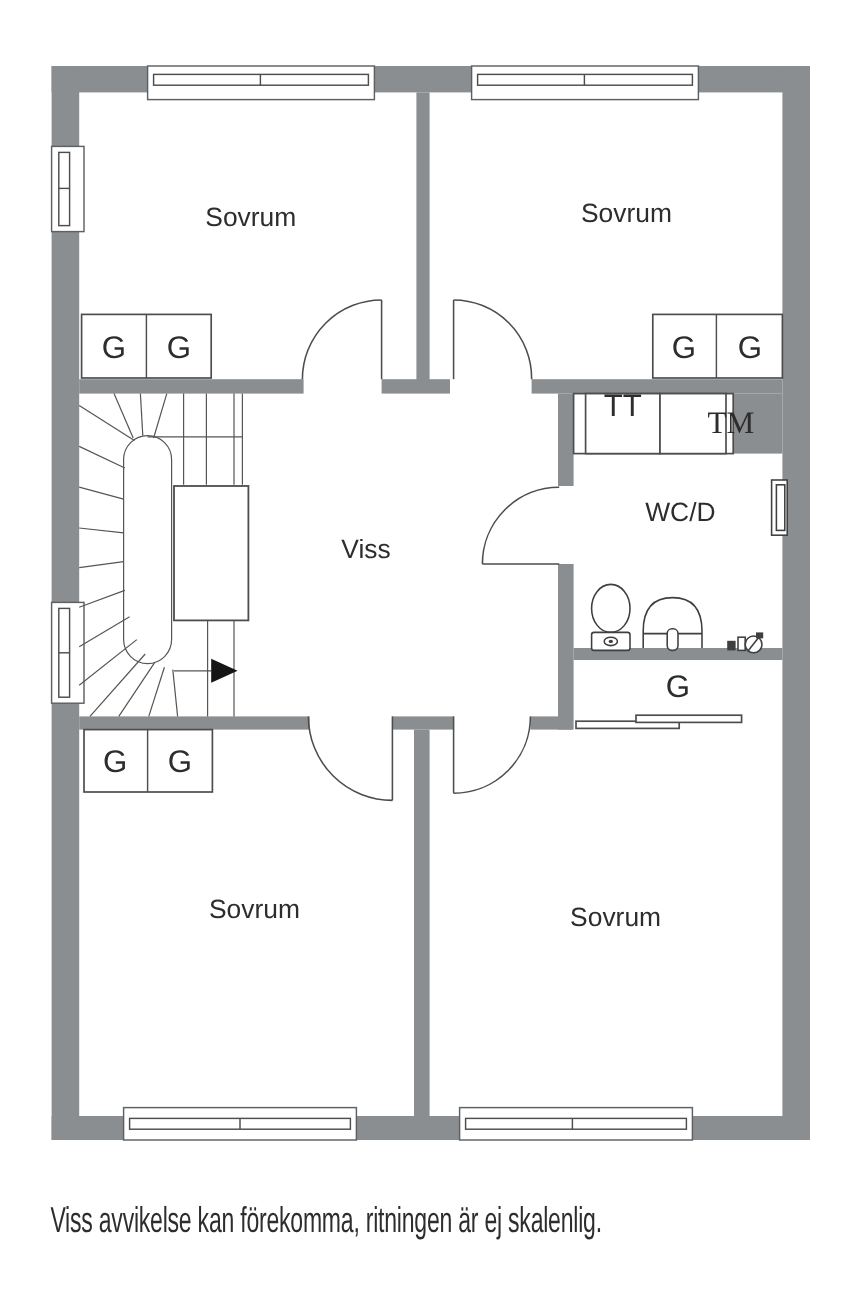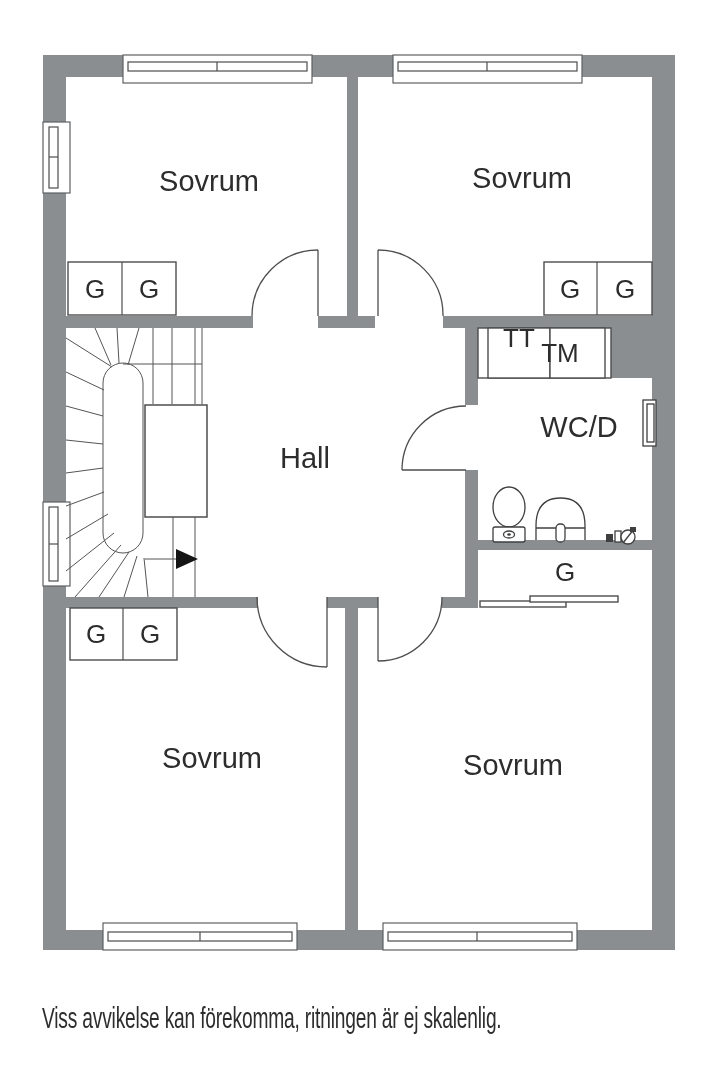--- a/index.html
+++ b/index.html
@@ -12,21 +12,21 @@
   .thin{stroke:var(--line,#4d4d4d);stroke-width:1.2;fill:none;}
   .box{stroke:var(--line,#4d4d4d);stroke-width:1.4;fill:#ffffff;}
   .winframe{stroke:#5d6062;stroke-width:1.2;fill:#ffffff;}
   .stairline{stroke:#555;stroke-width:1;fill:none;}
   .doorline{stroke:#4d4d4d;stroke-width:1.3;fill:none;}
   .fixture{stroke:#3f3f3f;stroke-width:1.3;fill:#ffffff;}
   .label{
     position:absolute;transform:translate(-50%,-50%);
     color:var(--text,#2d2d2d);white-space:nowrap;line-height:1;
   }
-  .room-label{font-size:29px;}
+  .room-label{font-size:22px;}
   .small-label{font-size:26px;}
   .caption{
     position:absolute;left:42px;top:1001px;font-size:30px;line-height:1.1;
     color:var(--text,#2d2d2d);white-space:nowrap;
     transform:scaleX(0.64);transform-origin:0 0;letter-spacing:-0.3px;
   }
 </style>
 </head>
 <body>
 
@@ -193,27 +193,27 @@
       </g>
       <g>
         <rect class="fixture" x="643" y="400" width="13" height="46" stroke-width="1.1"></rect>
         <rect class="fixture" x="647" y="404" width="7" height="38" fill="none" stroke-width="1"></rect>
       </g>
     </g>
   </svg>
 
   <div class="label room-label" style="left:209px;top:181px;">Sovrum</div>
   <div class="label room-label" style="left:522px;top:178px;">Sovrum</div>
-  <div class="label room-label" style="left:305px;top:458px;">Hall</div>
-  <div class="label room-label" style="left:567px;top:427px;margin-left:12px;">WC/D</div>
+  <div class="label room-label" style="left:305px;top:458px;">Viss</div>
+  <div class="label room-label" style="left:567px;top:427px;">WC/D</div>
   <div class="label room-label" style="left:212px;top:758px;">Sovrum</div>
   <div class="label room-label" style="left:513px;top:765px;">Sovrum</div>
 
   <div class="label small-label" style="left:519px;top:338px;">TT</div>
-  <div class="label small-label" style="left:560px;top:353px;">TM</div>
+  <div class="label small-label" style="left:609px;top:353px;font-family:Liberation Serif, serif;">TM</div>
 
   <div class="label small-label" style="left:95px;top:289px;">G</div>
   <div class="label small-label" style="left:149px;top:289px;">G</div>
   <div class="label small-label" style="left:570px;top:289px;">G</div>
   <div class="label small-label" style="left:625px;top:289px;">G</div>
   <div class="label small-label" style="left:96px;top:634px;">G</div>
   <div class="label small-label" style="left:150px;top:634px;">G</div>
   <div class="label small-label" style="left:565px;top:572px;">G</div>
 
   <div class="caption">Viss avvikelse kan förekomma, ritningen är ej skalenlig.</div>

